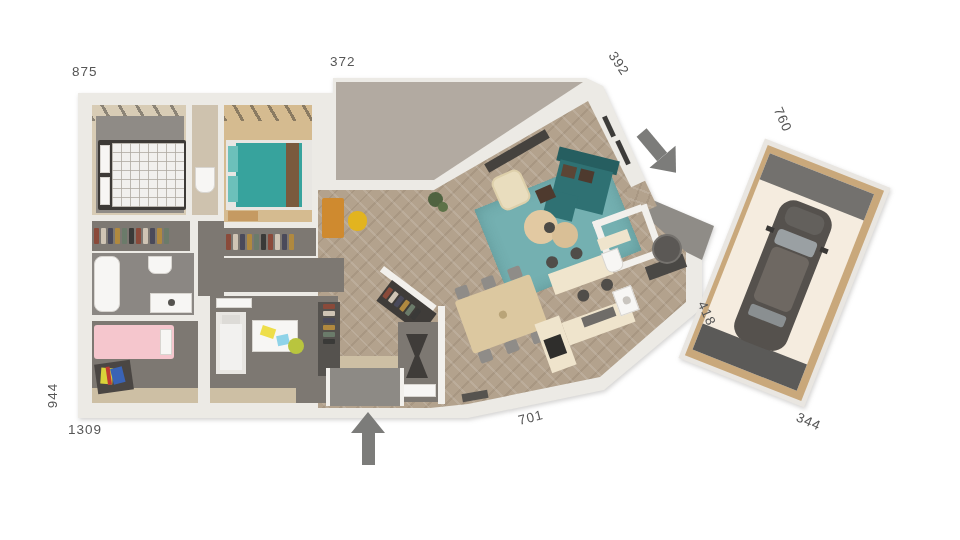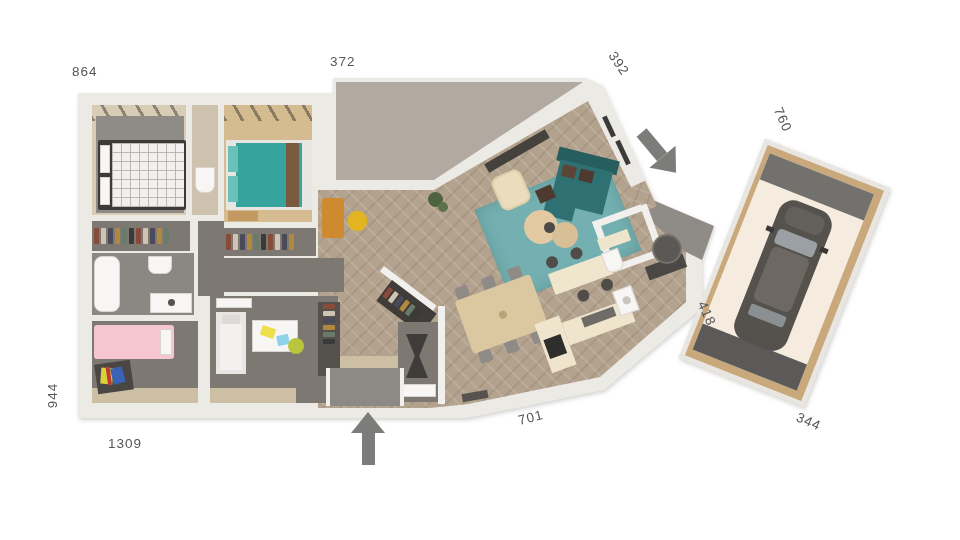--- a/index.html
+++ b/index.html
@@ -252,23 +252,23 @@
 
   <div class="abs wallseg" style="left:592px;top:222px;width:52px;height:7px;transform:rotate(-20deg);transform-origin:0 0;"></div>
   <div class="abs wallseg" style="left:592px;top:222px;width:7px;height:50px;transform:rotate(-20deg);transform-origin:0 0;"></div>
   <div class="abs wallseg" style="left:640px;top:206px;width:7px;height:48px;transform:rotate(-20deg);transform-origin:0 0;"></div>
   <div class="abs wallseg" style="left:612px;top:266px;width:60px;height:7px;transform:rotate(-20deg);transform-origin:0 0;"></div>
   <div class="abs cream" style="left:598px;top:234px;width:32px;height:12px;transform:rotate(-20deg);"></div>
   <div class="abs white-fix" style="left:604px;top:250px;width:18px;height:22px;border-radius:0 0 7px 7px;transform:rotate(-20deg);"></div>
   <div class="abs" style="left:646px;top:260px;width:40px;height:14px;background:#4a4845;transform:rotate(-20deg);"></div>
   <div class="abs circ" style="left:652px;top:234px;width:30px;height:30px;background:#5b5855;border:2px solid #75726e;box-sizing:border-box;"></div>
 
-  <div class="dim" style="left:72px;top:64px;">864</div>
+  <div class="dim" style="left:72px;top:64px;">875</div>
   <div class="dim" style="left:330px;top:54px;">372</div>
   <div class="dim" style="left:606px;top:56px;transform:rotate(56deg);">392</div>
   <div class="dim" style="left:770px;top:112px;transform:rotate(66deg);">760</div>
   <div class="dim" style="left:694px;top:306px;transform:rotate(66deg);">418</div>
   <div class="dim" style="left:30px;top:388px;width:44px;text-align:center;transform:rotate(-90deg);">944</div>
-  <div class="dim" style="left:68px;top:436px;margin-left:40px;">1309</div>
+  <div class="dim" style="left:68px;top:422px;">1309</div>
   <div class="dim" style="left:518px;top:410px;transform:rotate(-14deg);">701</div>
   <div class="dim" style="left:796px;top:414px;transform:rotate(24deg);">344</div>
 
 </div>
 
 </body></html>

